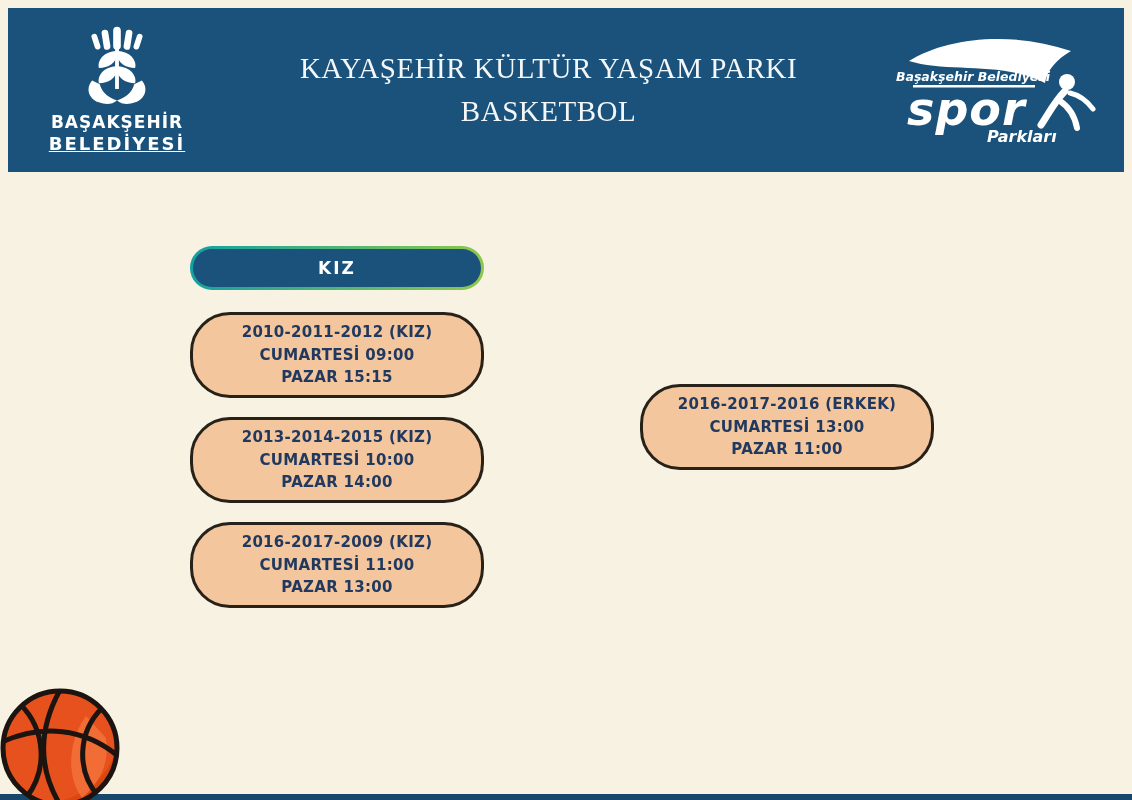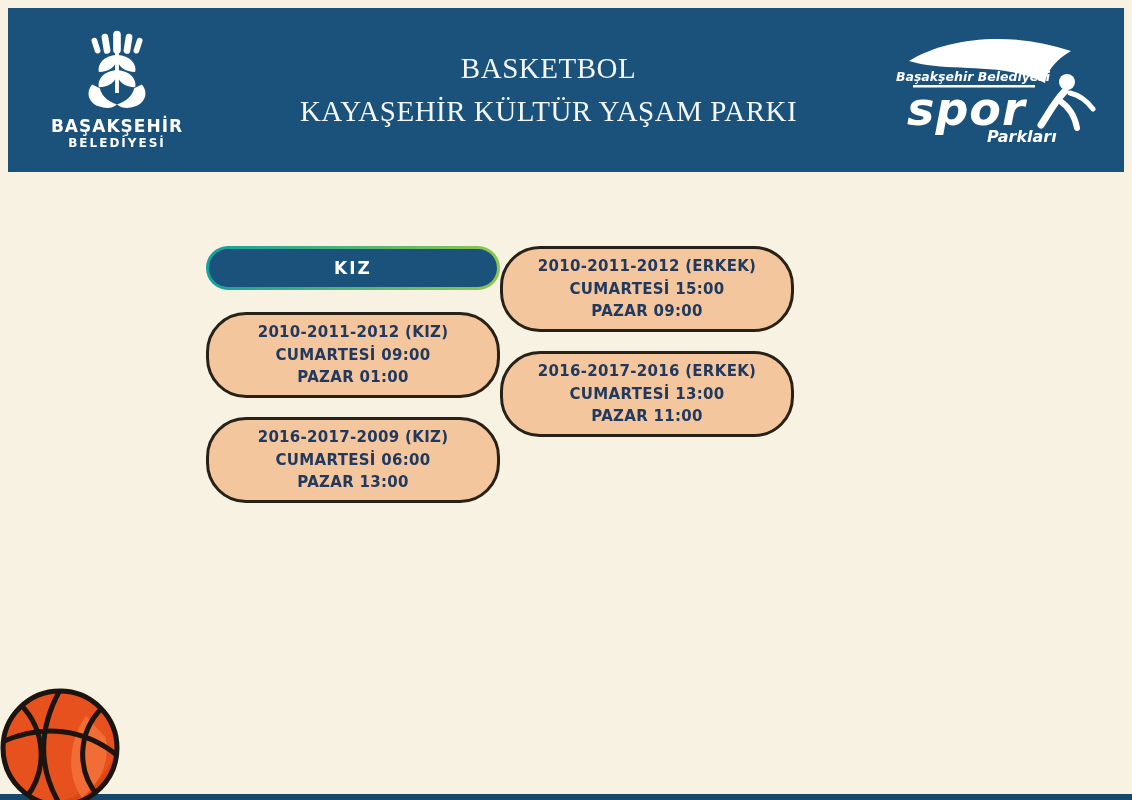--- a/index.html
+++ b/index.html
@@ -29,39 +29,42 @@
     align-items: center;
     color: #ffffff;
     justify-content: space-between;
   }
   .muni-emblem { width: 86px; height: 84px; }
   .muni-name1 {
     font-size: 17px; font-weight: 700; letter-spacing: 1px;
     margin-top: 4px; line-height: 1.1;
   }
   .muni-name2 {
-    font-size: 12px; font-weight: 700; letter-spacing: 2px;
+    font-size: 18px; font-weight: 700; letter-spacing: 2px;
     line-height: 1.3;
+    text-decoration: underline;
   }
   .title-block {
     flex: 1;
     text-align: center;
     color: #f4f7f9;
     font-family: "Liberation Serif", "DejaVu Serif", serif;
     font-size: 29px;
     letter-spacing: 0.5px;
     line-height: 1.48;
   }
   .spor-logo { width: 205px; height: 130px; }
 
   
   .content {
     position: absolute;
-    left: 206px; top: 246px;
-    display: flex;
+    left: 190px; top: 246px;
+    display: flex;
+    gap: 156px;
+    align-items: center;
   }
   .column {
     width: 294px;
     display: flex;
     flex-direction: column;
   }
   .pill {
     height: 44px;
     box-sizing: border-box;
     border: 3px solid transparent;
@@ -135,22 +138,22 @@
         <rect x="43" y="23" width="4" height="42"></rect>
         <path d="M19 56 C12 64 15 75 26 79 C34 82 40 81 45 77 C38 75 29 69 27 60 Z"></path>
         <path d="M71 56 C78 64 75 75 64 79 C56 82 50 81 45 77 C52 75 61 69 63 60 Z"></path>
       </g>
     </svg>
     <div class="muni-name1">BAŞAKŞEHİR</div>
     <div class="muni-name2">BELEDİYESİ</div>
   </div>
 
   <div class="title-block">
+    <div>KAYAŞEHİR KÜLTÜR YAŞAM PARKI</div>
     <div>BASKETBOL</div>
-    <div>KAYAŞEHİR KÜLTÜR YAŞAM PARKI</div>
   </div>
 
   <svg class="spor-logo" viewBox="0 0 205 130" aria-hidden="true">
     <g fill="#ffffff">
       <path d="M14 36 C52 12 118 6 176 26 C162 34 152 45 150 58 C108 36 52 48 14 36 Z"></path>
       <circle cx="172" cy="57" r="8"></circle>
       <path d="M170 66 C160 76 154 88 146 100" stroke="#ffffff" stroke-width="7" fill="none" stroke-linecap="round"></path>
       <path d="M165 76 C174 82 180 92 182 103" stroke="#ffffff" stroke-width="6" fill="none" stroke-linecap="round"></path>
       <path d="M175 68 C184 70 192 76 198 84" stroke="#ffffff" stroke-width="5" fill="none" stroke-linecap="round"></path>
     </g>
@@ -165,38 +168,38 @@
 <div class="content">
 
   <div class="column">
     <div class="pill">
       <span class="pill-label">KIZ</span>
     </div>
 
     <div class="card">
       <div class="card-line">2010-2011-2012 (KIZ)</div>
       <div class="card-line">CUMARTESİ 09:00</div>
-      <div class="card-line">PAZAR 01:00</div>
-    </div>
-
+      <div class="card-line">PAZAR 15:15</div>
+    </div>
+
+    <div class="card">
+      <div class="card-line">2013-2014-2015 (KIZ)</div>
+      <div class="card-line">CUMARTESİ 10:00</div>
+      <div class="card-line">PAZAR 14:00</div>
+    </div>
 
     <div class="card">
       <div class="card-line">2016-2017-2009 (KIZ)</div>
-      <div class="card-line">CUMARTESİ 06:00</div>
+      <div class="card-line">CUMARTESİ 11:00</div>
       <div class="card-line">PAZAR 13:00</div>
     </div>
   </div>
 
   <div class="column">
 
-    <div class="card">
-      <div class="card-line">2010-2011-2012 (ERKEK)</div>
-      <div class="card-line">CUMARTESİ 15:00</div>
-      <div class="card-line">PAZAR 09:00</div>
-    </div>
 
 
     <div class="card">
       <div class="card-line">2016-2017-2016 (ERKEK)</div>
       <div class="card-line">CUMARTESİ 13:00</div>
       <div class="card-line">PAZAR 11:00</div>
     </div>
   </div>
 
 </div>

